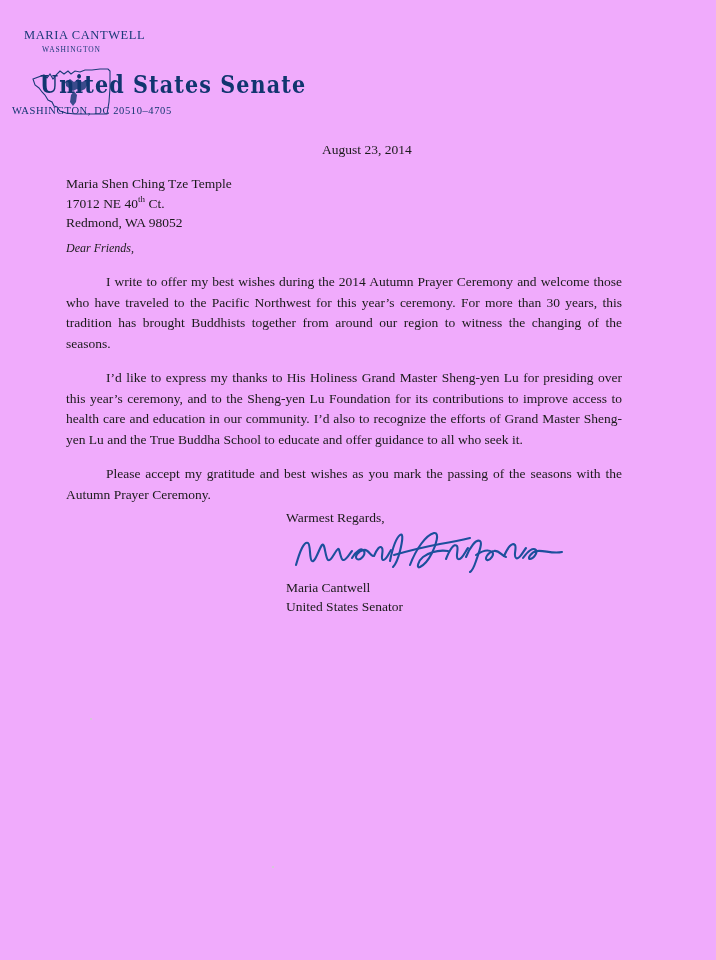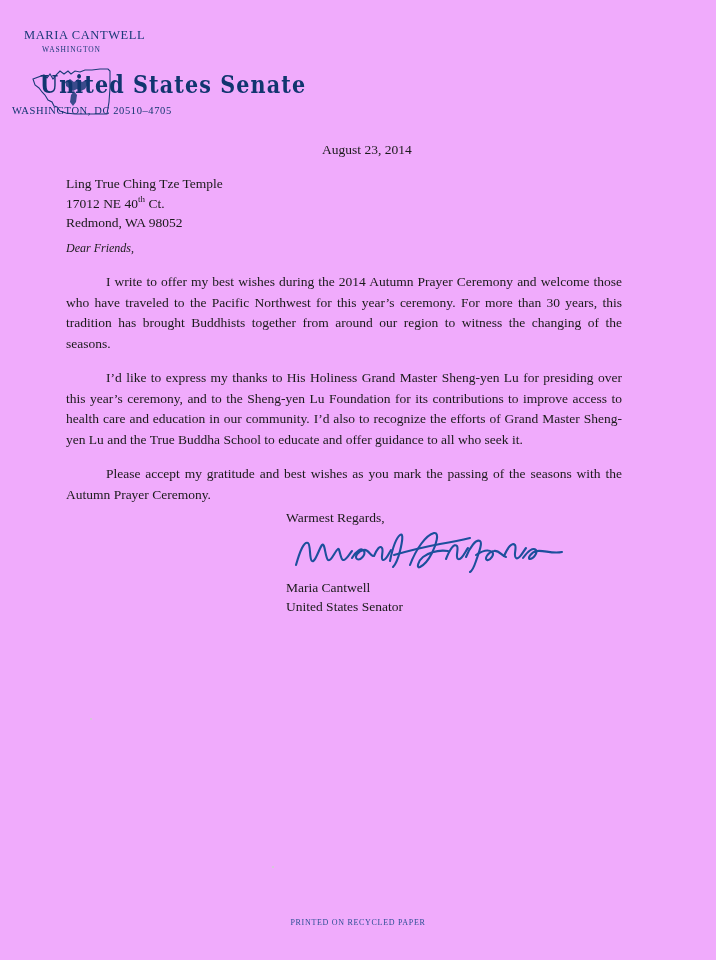--- a/index.html
+++ b/index.html
@@ -174,21 +174,21 @@
   </div>
 
   <div class="masthead">
     <div class="senate-title">United States Senate</div>
     <div class="senate-address">WASHINGTON, DC 20510–4705</div>
   </div>
 
   <div class="date-line">August 23, 2014</div>
 
   <div class="address-block">
-    <div>Ling True Ching Tze Temple</div>
+    <div>Maria Shen Ching Tze Temple</div>
     <div>
       <span>17012 NE 40</span><sup>th</sup><span> Ct.</span>
     </div>
     <div>Redmond, WA 98052</div>
   </div>
 
   <div class="salutation">Dear Friends,</div>
 
   <div class="body-text">
     <p>I write to offer my best wishes during the 2014 Autumn Prayer Ceremony and welcome those who have traveled to the Pacific Northwest for this year’s ceremony. For more than 30 years, this tradition has brought Buddhists together from around our region to witness the changing of the seasons.</p>
@@ -217,15 +217,14 @@
   </div>
 
   <div class="sign-block">
     <div>Maria Cantwell</div>
     <div>United States Senator</div>
   </div>
 
   <div class="speck" style="top:718px;left:90px;"></div>
   <div class="speck" style="top:866px;left:272px;"></div>
 
-  <div class="footer-note">PRINTED ON RECYCLED PAPER</div>
 
 </div>
 
 </body></html>

